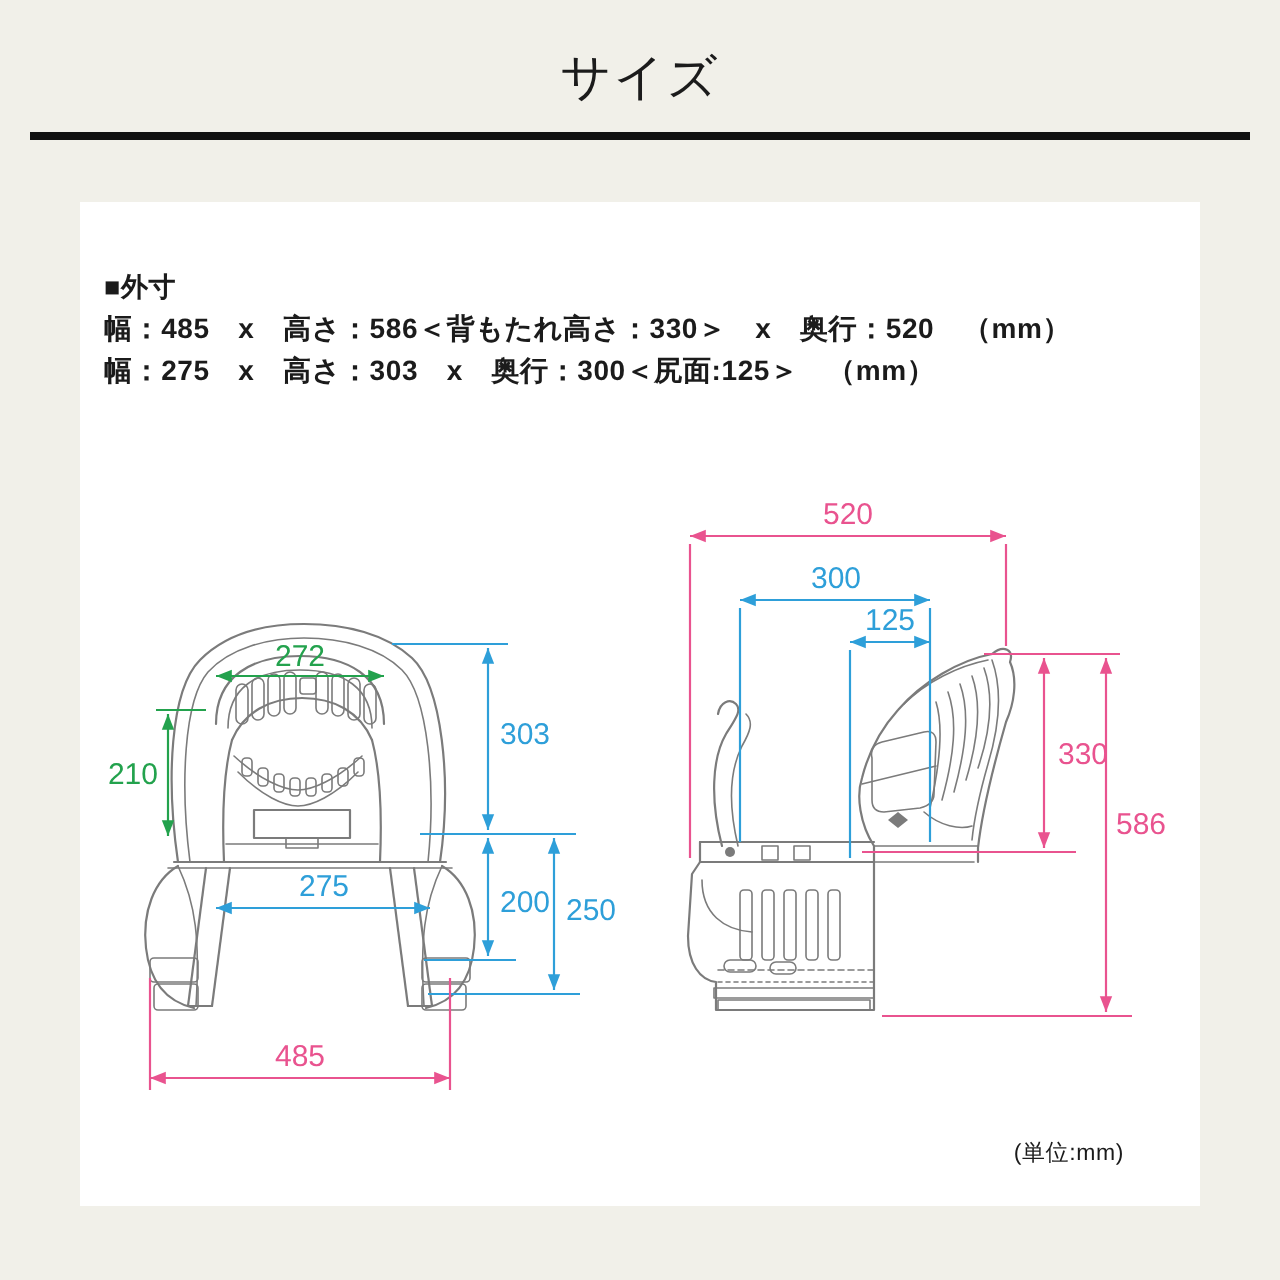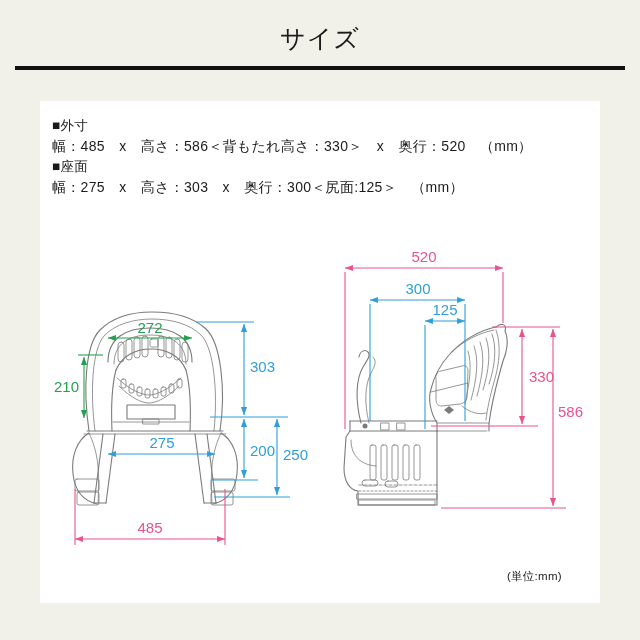--- a/index.html
+++ b/index.html
@@ -19,22 +19,22 @@
     position:absolute;top:22px;left:0;width:640px;
     text-align:center;font-size:25px;font-weight:400;letter-spacing:1px;
   }
   .title-rule{
     position:absolute;top:66px;left:15px;width:610px;height:4px;background:#111;
   }
   .panel{
     position:absolute;left:40px;top:101px;width:560px;height:502px;background:var(--panel);
   }
   .specs{
-    position:absolute;left:52px;top:116px;width:540px;
-    font-weight:400;letter-spacing:.3px;white-space:nowrap;
+    position:absolute;left:52px;top:134px;width:540px;
+    font-weight:700;letter-spacing:.3px;white-space:nowrap;
   }
   .specs .hd{font-size:13.5px;line-height:20px}
   .specs .ln{font-size:14px;line-height:21px}
   .unit-note{
     position:absolute;top:569px;right:78px;
     font-size:11.5px;font-weight:400;letter-spacing:.3px;
   }
   svg.diagram{position:absolute;left:0;top:0}
   .art{fill:none;stroke:var(--line-art);stroke-width:1.1;stroke-linecap:round;stroke-linejoin:round}
   .art2{fill:none;stroke:var(--line-art);stroke-width:.8;stroke-linecap:round;stroke-linejoin:round}
@@ -50,21 +50,20 @@
 <body>
 
 <div class="page-title">サイズ</div>
 <div class="title-rule"></div>
 
 <div class="panel"></div>
 
 <div class="specs">
   <div class="hd">■外寸</div>
   <div class="ln">幅：485　x　高さ：586＜背もたれ高さ：330＞　x　奥行：520　（mm）</div>
-  <div class="hd">■座面</div>
   <div class="ln">幅：275　x　高さ：303　x　奥行：300＜尻面:125＞　（mm）</div>
 </div>
 
 <svg class="diagram" width="640" height="640" viewBox="0 0 640 640">
   <defs>
     <marker id="mg" viewBox="0 0 10 8" refX="9.5" refY="4" markerWidth="8" markerHeight="6.5" orient="auto-start-reverse">
       <path class="mk-g" d="M0.5,0.5 L9.5,4 L0.5,7.5 Z"></path>
     </marker>
     <marker id="mb" viewBox="0 0 10 8" refX="9.5" refY="4" markerWidth="8" markerHeight="6.5" orient="auto-start-reverse">
       <path class="mk-b" d="M0.5,0.5 L9.5,4 L0.5,7.5 Z"></path>

